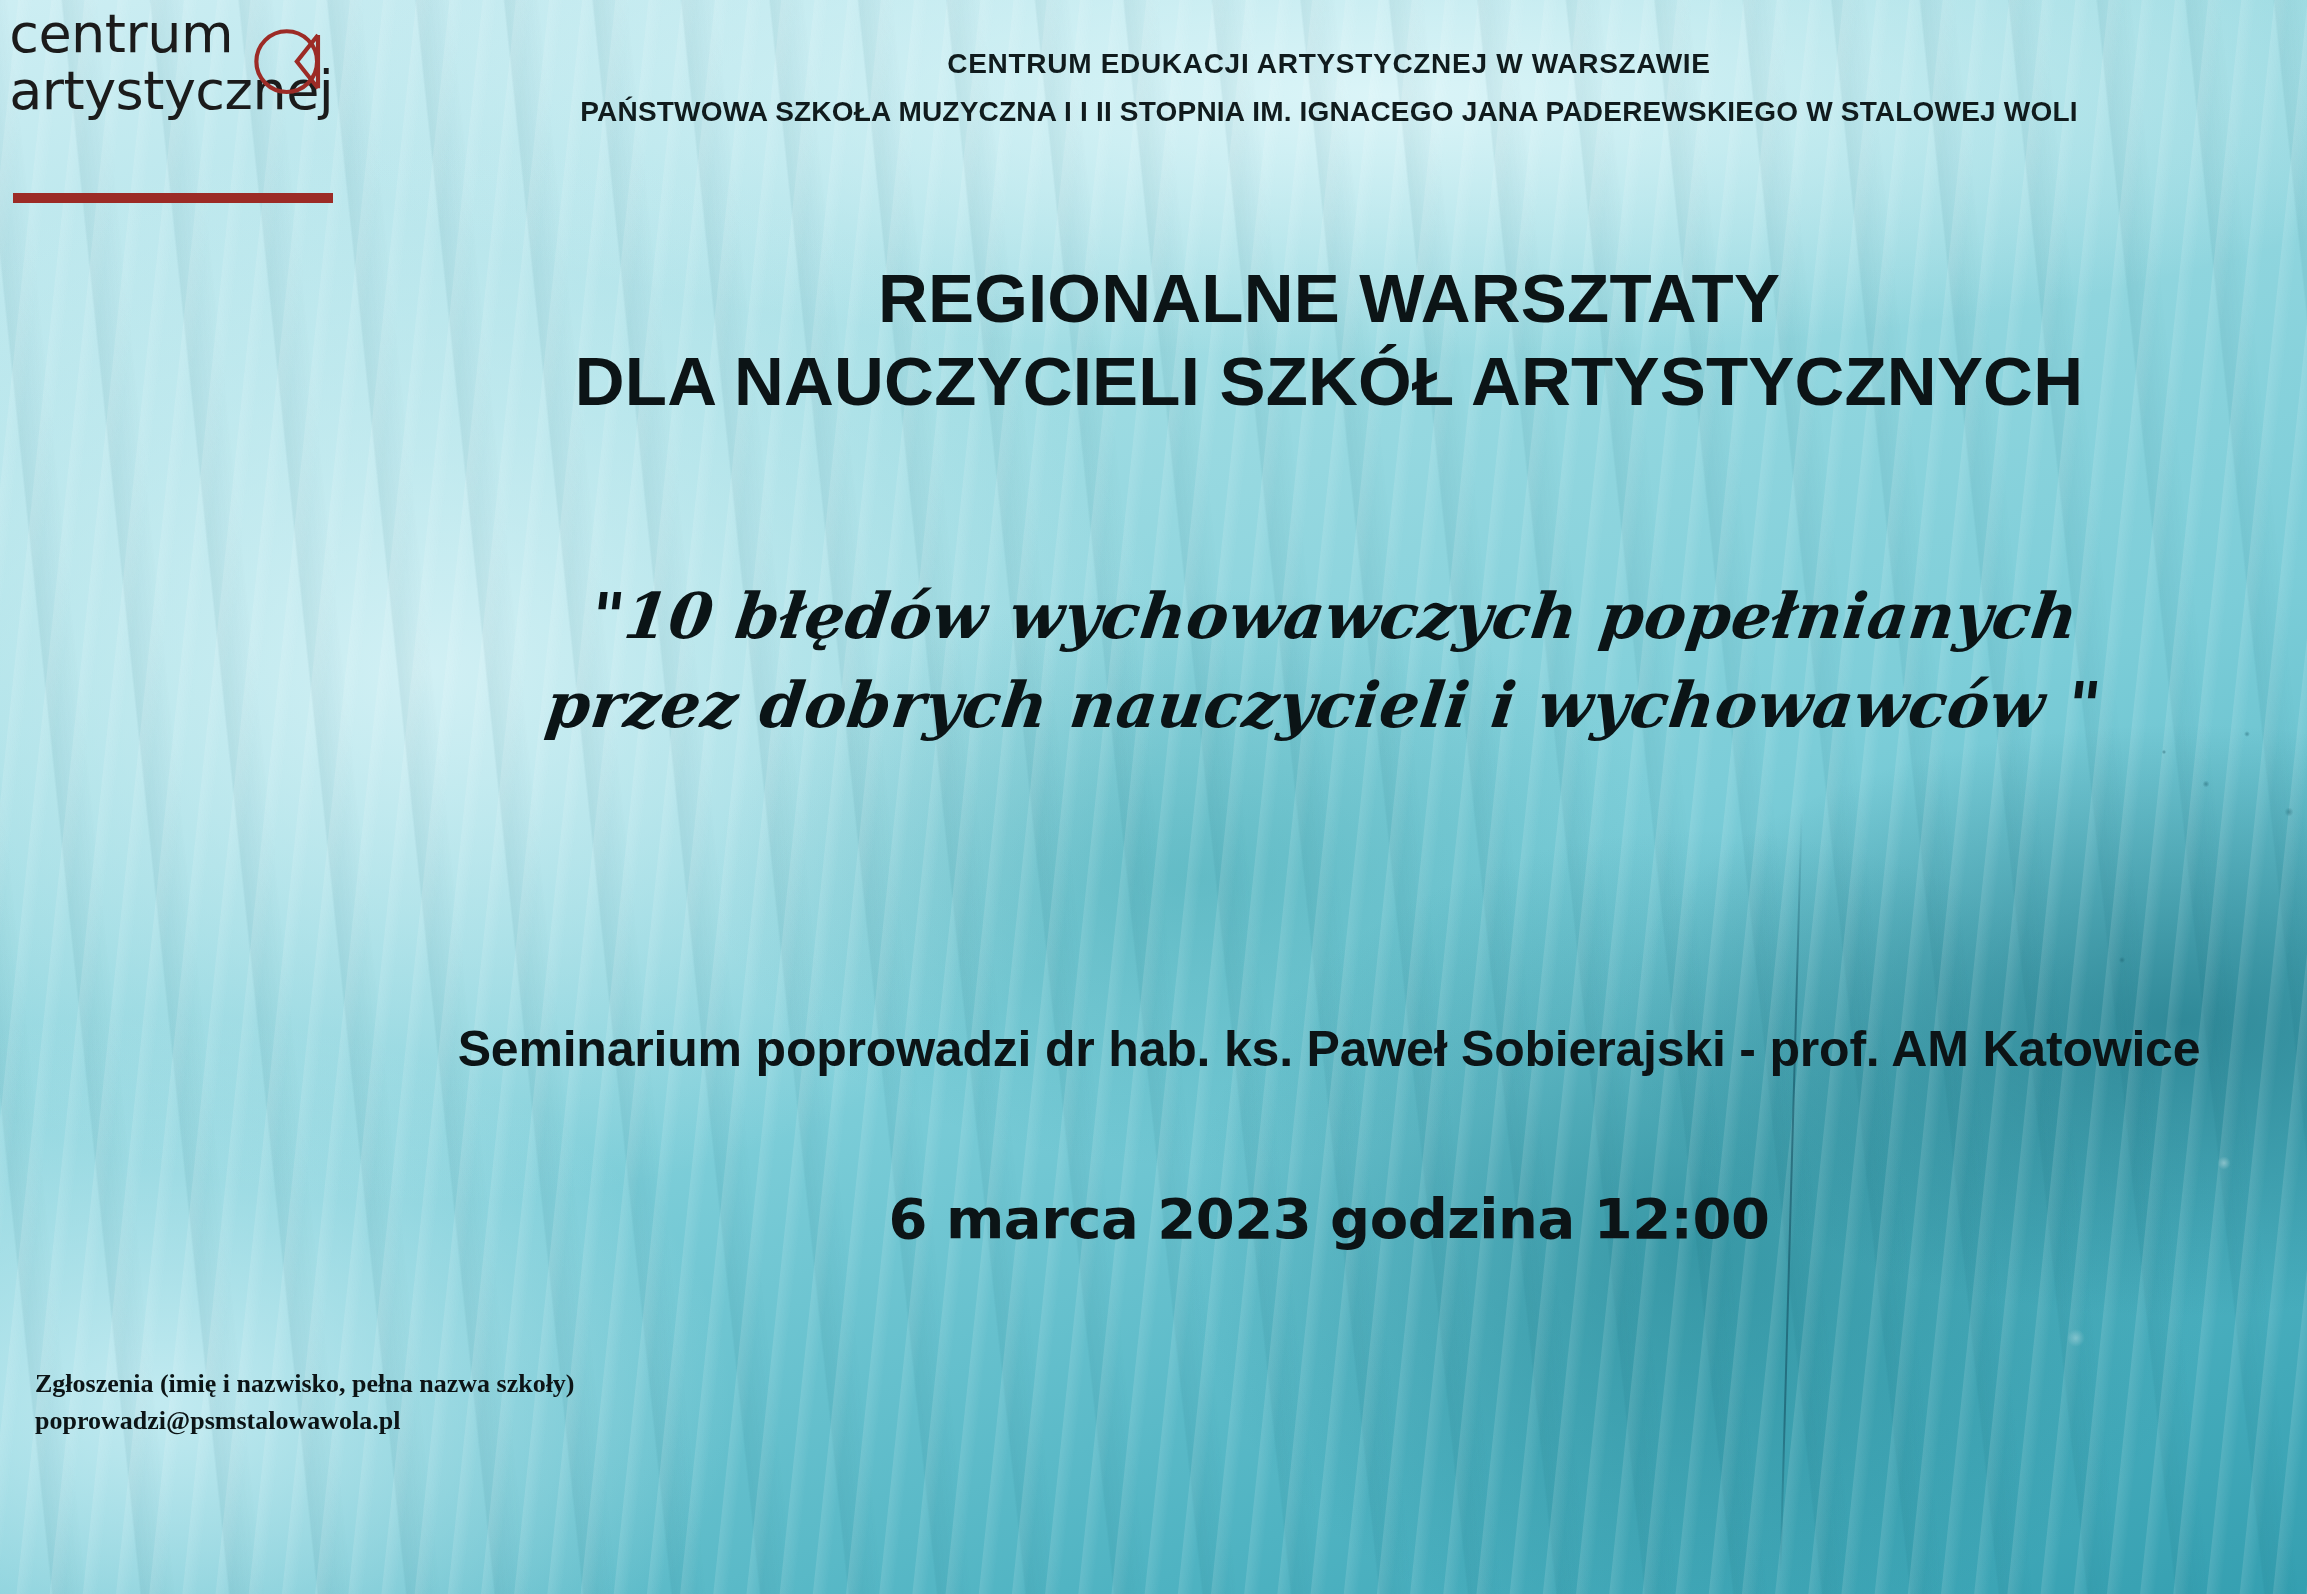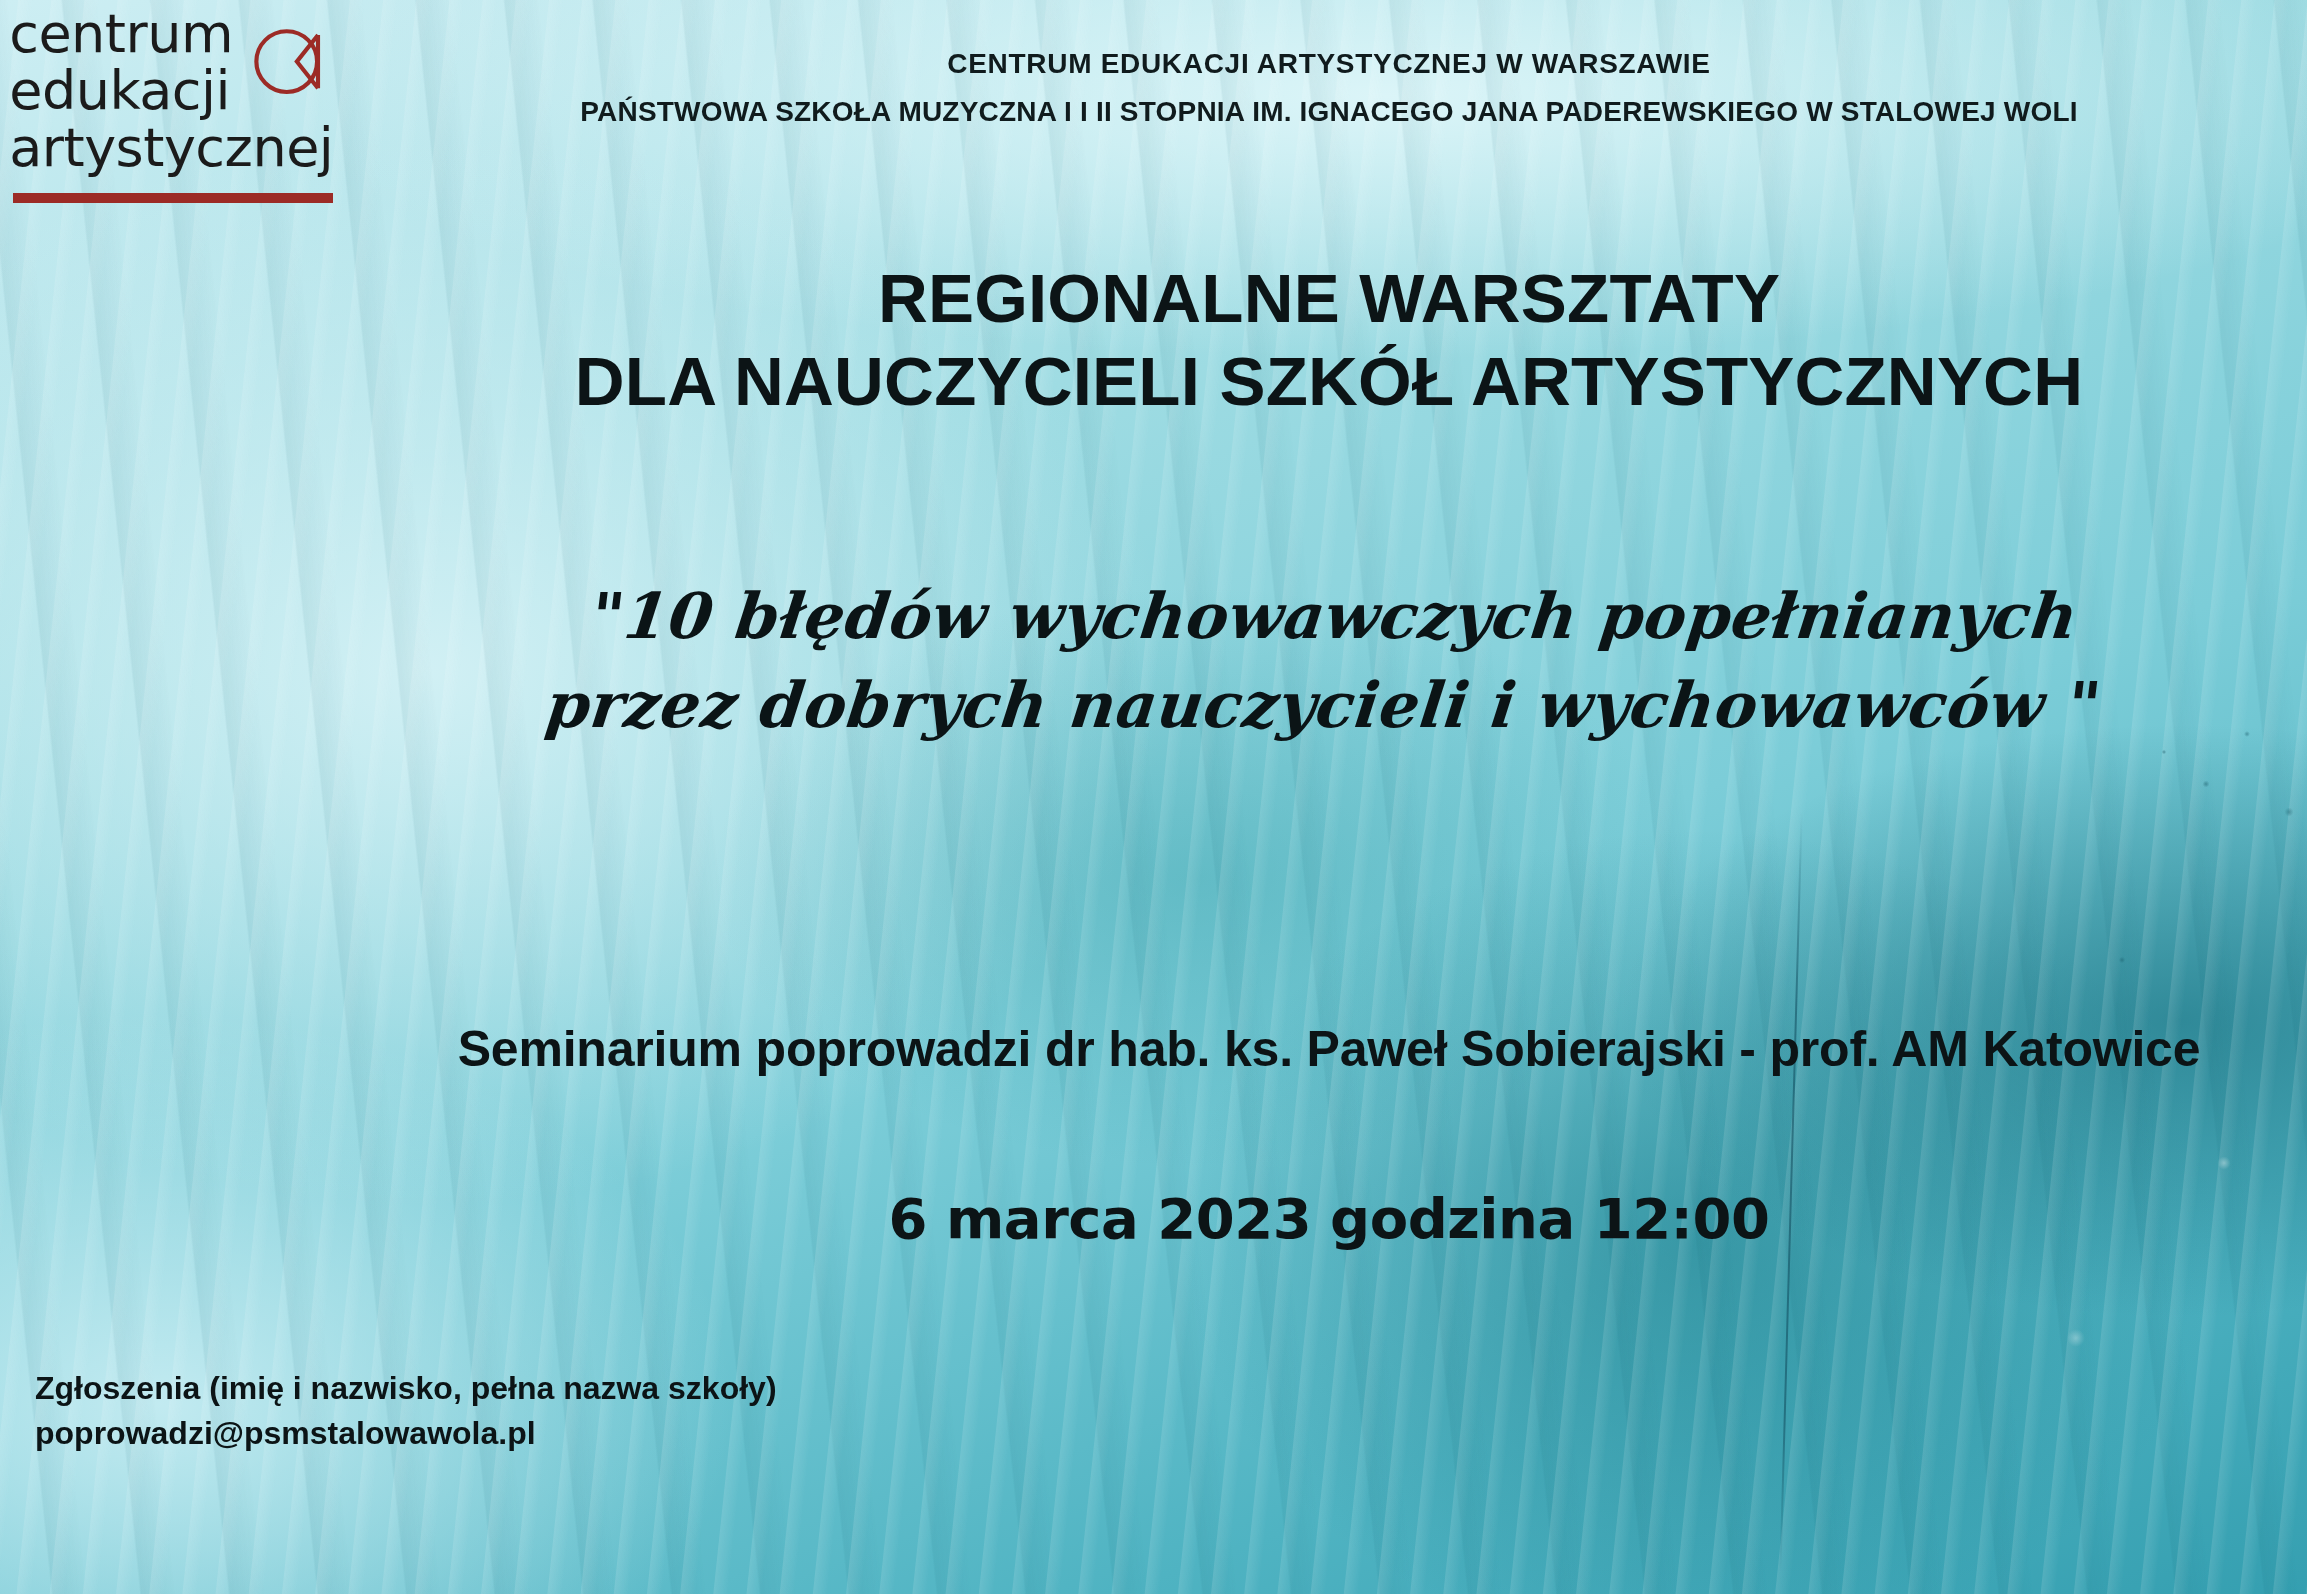--- a/index.html
+++ b/index.html
@@ -185,44 +185,44 @@
     font-weight: bold;
     letter-spacing: -0.5px;
     color: #0c1416;
   }
 
   
   .footer {
     position: absolute;
     left: 35px;
     top: 1366px;
-    font-size: 32px;
+    font-size: 26px;
     font-weight: bold;
     line-height: 1.42;
     color: #0c1416;
+    font-family: Liberation Serif, serif;
   }
   .footer div { white-space: nowrap; }
 </style>
 </head>
 <body>
 
 <div class="poster">
 
   <div class="tex tex-streaks"></div>
   <div class="tex tex-splash"></div>
   <div class="crack-line"></div>
 
   <div class="header-center">
     <div class="hdr-line1">CENTRUM EDUKACJI ARTYSTYCZNEJ W WARSZAWIE</div>
     <div class="hdr-line2">PAŃSTWOWA SZKOŁA MUZYCZNA I I II STOPNIA IM. IGNACEGO JANA PADEREWSKIEGO W STALOWEJ WOLI</div>
   </div>
 
   <div class="cea-logo">
     <div class="cea-word">centrum</div>
-    <div class="cea-word">edukacji</div>
     <div class="cea-word">artystycznej</div>
     <div class="cea-rule"></div>
     <div class="cea-mark">
       <svg viewBox="0 0 200 190" width="92" height="88" aria-hidden="true">
         <circle cx="82" cy="92" r="66" fill="none" stroke="#9c2b26" stroke-width="9"></circle>
         <path d="M150 34 L150 150 M150 34 L104 92 L150 150" fill="none" stroke="#9c2b26" stroke-width="9"></path>
       </svg>
     </div>
   </div>
 

